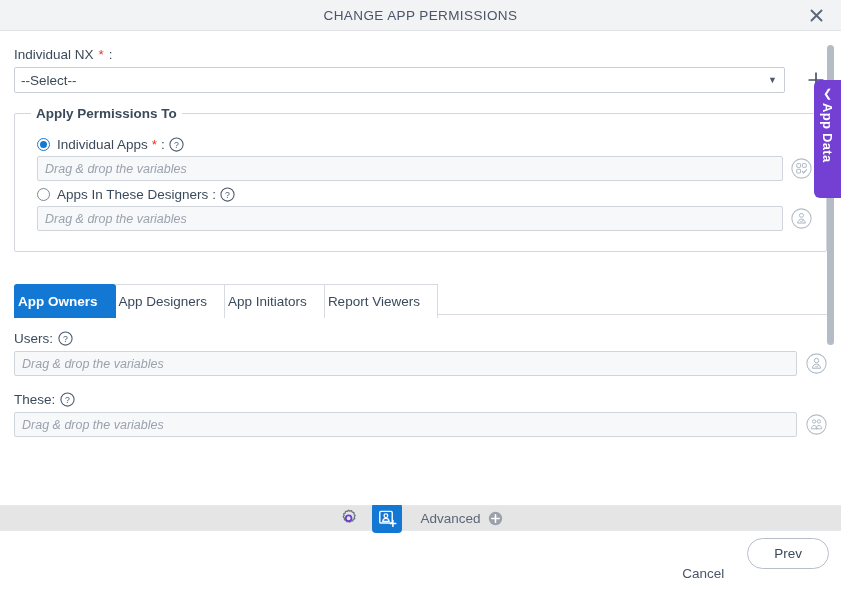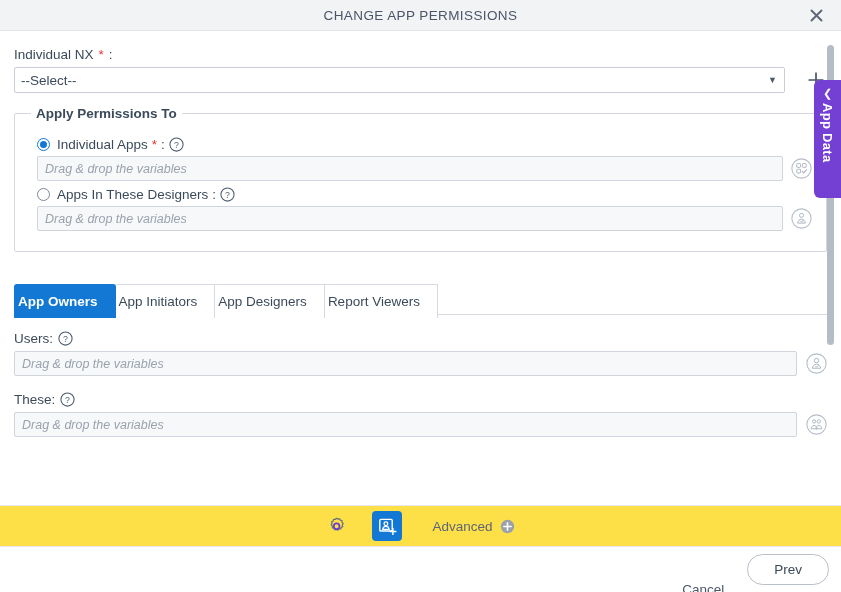--- a/index.html
+++ b/index.html
@@ -248,28 +248,28 @@
   .appdata-chev { font-size: 11px; line-height: 1; margin-bottom: 4px; }
   .appdata-label {
     writing-mode: vertical-rl;
     font-size: 13px;
     font-weight: bold;
     letter-spacing: .3px;
   }
 
   
   .toolbar {
-    height: 42px;
-    background: #fde047;
+    height: 26px;
+    background: #e5e5e5;
     border-top: 1px solid #e7e9ed;
     border-bottom: 1px solid #e7e9ed;
     display: flex;
     align-items: center;
     justify-content: center;
-    gap: 24px;
+    gap: 12px;
   }
   .tb-gear { width: 22px; height: 22px; cursor: pointer; display: block; }
   .tb-blue {
     width: 30px; height: 30px;
     background: #1278d4;
     border-radius: 4px;
     display: flex; align-items: center; justify-content: center;
     cursor: pointer;
   }
   .tb-adv {
@@ -396,22 +396,22 @@
           <circle cx="12" cy="12" r="11" fill="none" stroke="#b4bcc8" stroke-width="1.2"></circle>
           <circle cx="12" cy="8.4" r="2.3" fill="none" stroke="#aab3c0" stroke-width="1.1"></circle>
           <path d="M7.6 17.2 c0.4 -2.9 2.2 -4.4 4.4 -4.4 c2.2 0 4.0 1.5 4.4 4.4 z" fill="none" stroke="#aab3c0" stroke-width="1.1"></path>
           <path d="M11.0 15.0 l1.0 1.0 l1.9 -2.0" fill="none" stroke="#aab3c0" stroke-width="1.1" stroke-linecap="round"></path>
         </svg>
       </div>
     </fieldset>
 
     <div class="tabs">
       <div class="tab active">App Owners</div>
+      <div class="tab">App Designers</div>
       <div class="tab">App Initiators</div>
-      <div class="tab">App Designers</div>
       <div class="tab">Report Viewers</div>
     </div>
 
     <div class="tab-panel">
 
       <div class="panel-field">
         <div class="field-label">
           <span>Users:</span>
           <svg class="help-icon" viewBox="0 0 18 18">
             <circle cx="9" cy="9" r="7.9" fill="none" stroke="#4c5a6e" stroke-width="1.3"></circle>

